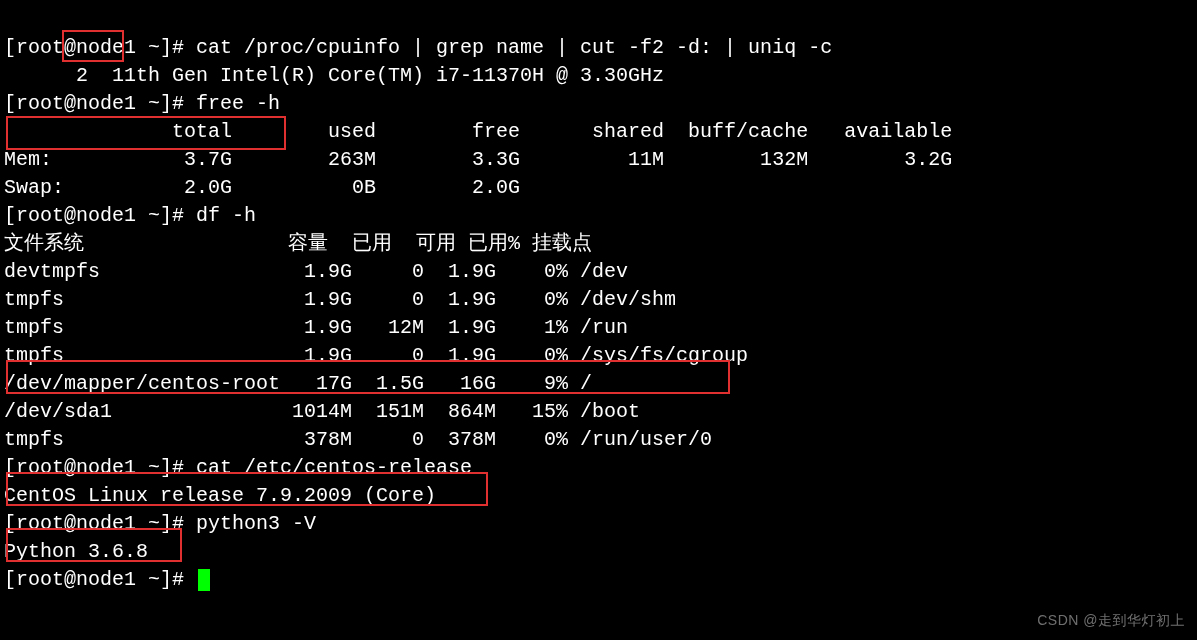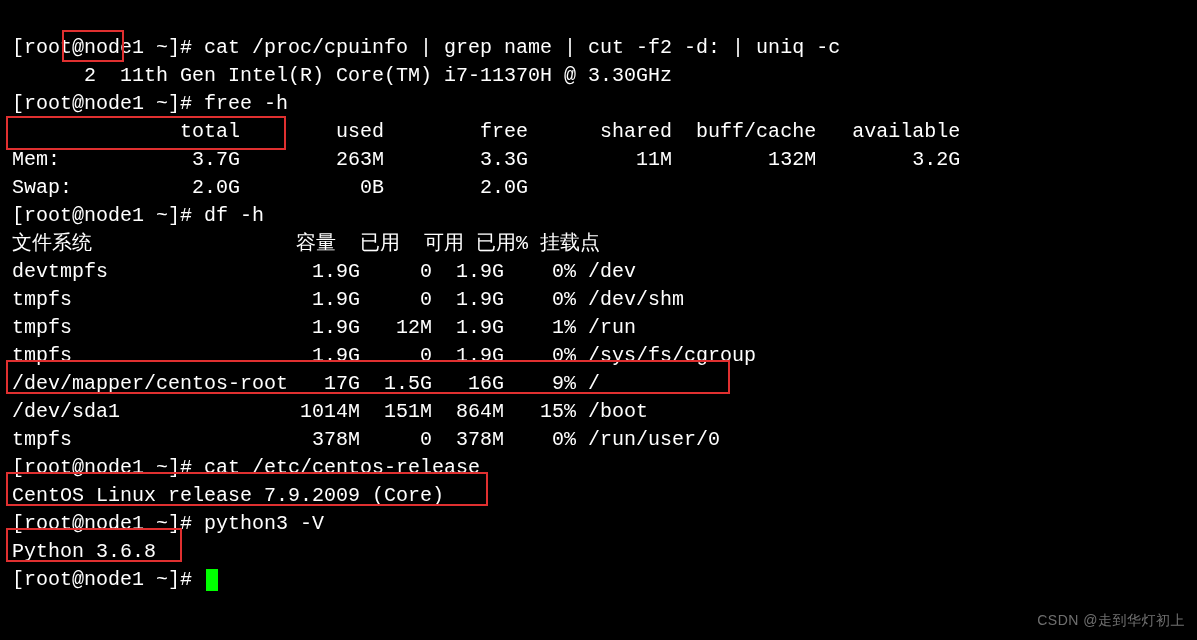--- a/index.html
+++ b/index.html
@@ -9,21 +9,21 @@
     color: #fff;
     font-family: "Consolas", "Courier New", monospace;
     font-size: 20px;
     line-height: 28px;
     width: 1197px;
     height: 640px;
     overflow: hidden;
     position: relative;
   }
   .term {
-    padding: 6px 12px;
+    padding: 6px 4px;
     white-space: pre;
   }
   .box {
     position: absolute;
     border: 2px solid #e03030;
     pointer-events: none;
   }
   .cursor {
     display: inline-block;
     width: 12px;

